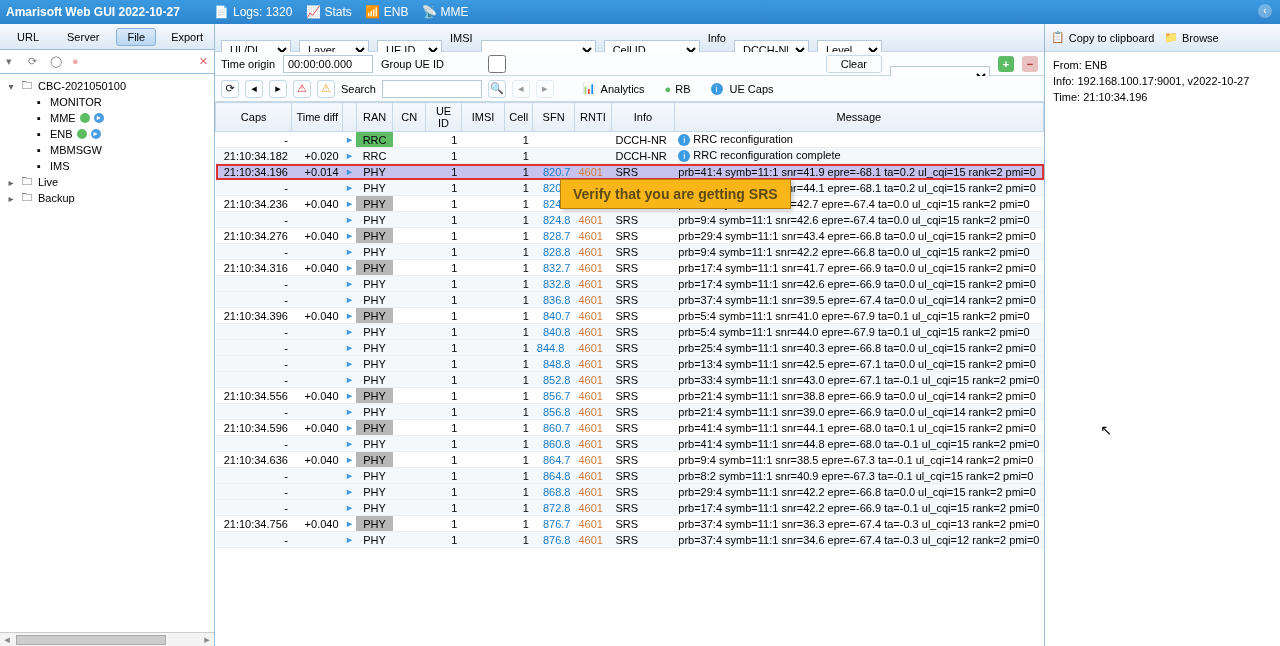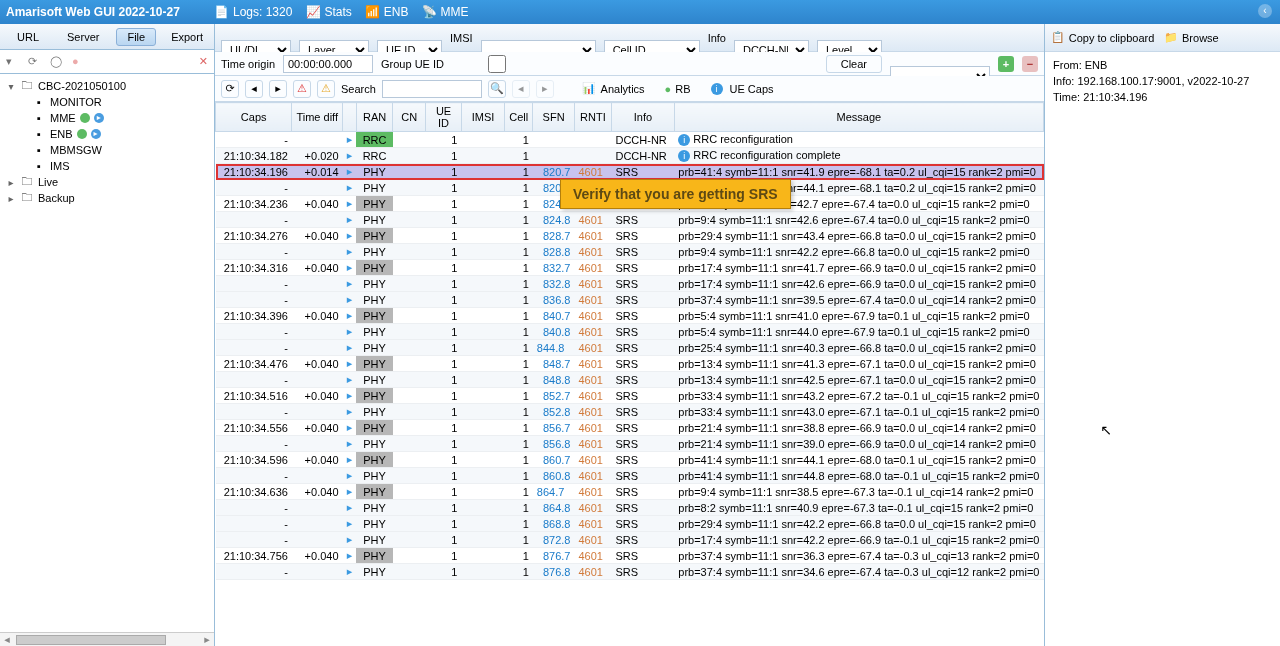--- a/index.html
+++ b/index.html
@@ -431,62 +431,34 @@
               <td class="ran-cell ran-PHY">PHY</td>
               <td style="width:36px"></td>
               <td style="text-align:right;width:40px">1</td>
               <td style="width:48px"></td>
               <td class="cell" style="width:28px">1</td>
               <td class="sfn" style="text-align:left;width:44px">844.8</td>
               <td class="rnti" style="width:38px">4601</td>
               <td style="width:64px">SRS</td>
               <td>prb=25:4 symb=11:1 snr=40.3 epre=-66.8 ta=0.0 ul_cqi=15 rank=2 pmi=0</td>
             </tr>
-            <tr>
-              <td style="text-align:right;width:78px">21:10:34.476</td>
-              <td style="text-align:right;width:54px">+0.040</td>
-              <td class="dir" style="width:14px"><span class="arrow-ul"></span></td>
-              <td class="ran-cell ran-PHY">PHY</td>
-              <td style="width:36px"></td>
-              <td style="text-align:right;width:40px">1</td>
-              <td style="width:48px"></td>
-              <td class="cell" style="width:28px">1</td>
-              <td class="sfn" style="text-align:right;width:44px">848.7</td>
-              <td class="rnti" style="width:38px">4601</td>
-              <td style="width:64px">SRS</td>
-              <td>prb=13:4 symb=11:1 snr=41.3 epre=-67.1 ta=0.0 ul_cqi=15 rank=2 pmi=0</td>
-            </tr>
             <tr class="alt">
               <td style="text-align:right;width:78px">-</td>
               <td style="text-align:right;width:54px"></td>
               <td class="dir" style="width:14px"><span class="arrow-ul"></span></td>
               <td class="ran-cell ran-PHY">PHY</td>
               <td style="width:36px"></td>
               <td style="text-align:right;width:40px">1</td>
               <td style="width:48px"></td>
               <td class="cell" style="width:28px">1</td>
               <td class="sfn" style="text-align:right;width:44px">848.8</td>
               <td class="rnti" style="width:38px">4601</td>
               <td style="width:64px">SRS</td>
               <td>prb=13:4 symb=11:1 snr=42.5 epre=-67.1 ta=0.0 ul_cqi=15 rank=2 pmi=0</td>
             </tr>
-            <tr>
-              <td style="text-align:right;width:78px">21:10:34.516</td>
-              <td style="text-align:right;width:54px">+0.040</td>
-              <td class="dir" style="width:14px"><span class="arrow-ul"></span></td>
-              <td class="ran-cell ran-PHY">PHY</td>
-              <td style="width:36px"></td>
-              <td style="text-align:right;width:40px">1</td>
-              <td style="width:48px"></td>
-              <td class="cell" style="width:28px">1</td>
-              <td class="sfn" style="text-align:right;width:44px">852.7</td>
-              <td class="rnti" style="width:38px">4601</td>
-              <td style="width:64px">SRS</td>
-              <td>prb=33:4 symb=11:1 snr=43.2 epre=-67.2 ta=-0.1 ul_cqi=15 rank=2 pmi=0</td>
-            </tr>
             <tr class="alt">
               <td style="text-align:right;width:78px">-</td>
               <td style="text-align:right;width:54px"></td>
               <td class="dir" style="width:14px"><span class="arrow-ul"></span></td>
               <td class="ran-cell ran-PHY">PHY</td>
               <td style="width:36px"></td>
               <td style="text-align:right;width:40px">1</td>
               <td style="width:48px"></td>
               <td class="cell" style="width:28px">1</td>
               <td class="sfn" style="text-align:right;width:44px">852.8</td>
@@ -552,21 +524,21 @@
             </tr>
             <tr>
               <td style="text-align:right;width:78px">21:10:34.636</td>
               <td style="text-align:right;width:54px">+0.040</td>
               <td class="dir" style="width:14px"><span class="arrow-ul"></span></td>
               <td class="ran-cell ran-PHY">PHY</td>
               <td style="width:36px"></td>
               <td style="text-align:right;width:40px">1</td>
               <td style="width:48px"></td>
               <td class="cell" style="width:28px">1</td>
-              <td class="sfn" style="text-align:left;width:44px">864.7</td>
+              <td class="sfn" style="text-align:right;width:44px">864.7</td>
               <td class="rnti" style="width:38px">4601</td>
               <td style="width:64px">SRS</td>
               <td>prb=9:4 symb=11:1 snr=38.5 epre=-67.3 ta=-0.1 ul_cqi=14 rank=2 pmi=0</td>
             </tr>
             <tr class="alt">
               <td style="text-align:right;width:78px">-</td>
               <td style="text-align:right;width:54px"></td>
               <td class="dir" style="width:14px"><span class="arrow-ul"></span></td>
               <td class="ran-cell ran-PHY">PHY</td>
               <td style="width:36px"></td>

